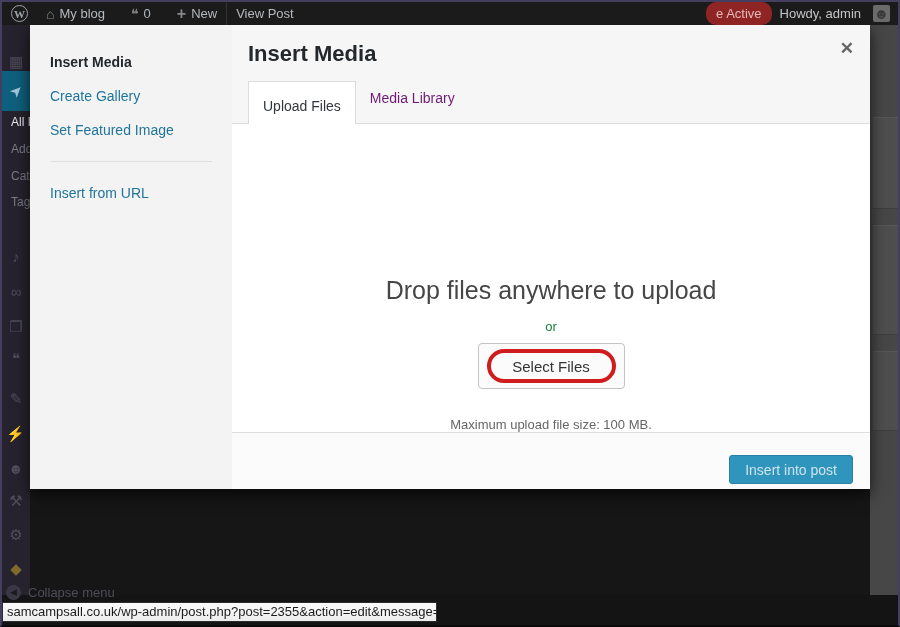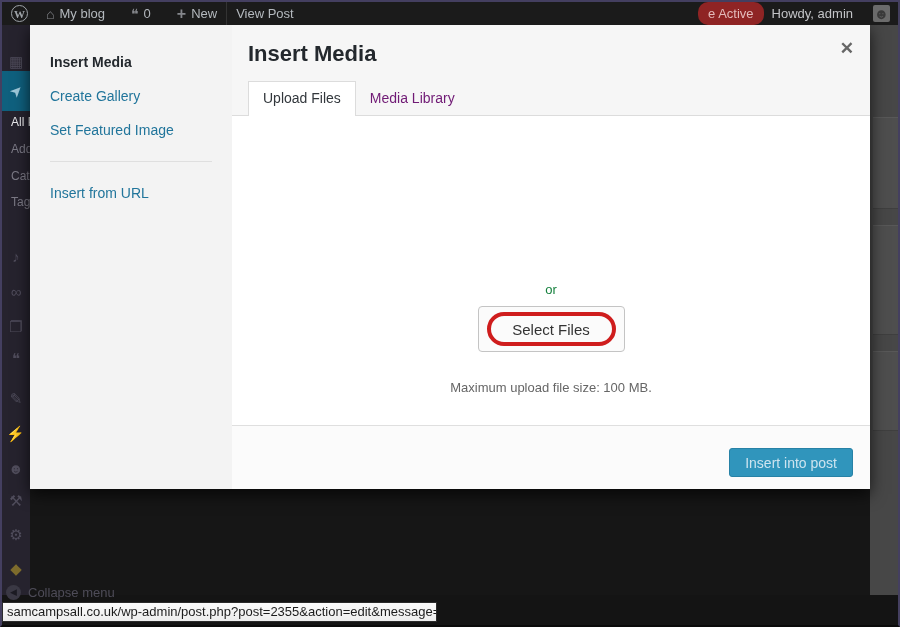--- a/index.html
+++ b/index.html
@@ -14,21 +14,21 @@
   .ab-left { display:flex; align-items:center; height:100%; }
   .ab-item { display:flex; align-items:center; gap:5px; padding:0 9px; height:100%; color:#b4b9be; cursor:pointer; }
   .ab-icon { color:#85878c; font-size:14px; line-height:1; }
   .wp-logo { width:17px; height:17px; border:1.5px solid #9ea3a8; border-radius:50%;
              color:#9ea3a8; font-size:11px; font-weight:bold; display:flex; align-items:center;
              justify-content:center; font-family:"Liberation Serif", serif; }
   .ab-sep { border-left:1px solid #333; height:100%; }
   .ab-right { margin-left:auto; display:flex; align-items:center; height:100%; }
   .badge-red { background:#8f2424; color:#e3baba; height:100%; display:flex; align-items:center;
                padding:0 10px; font-size:13px;border-radius:10px; }
-  .howdy { display:flex; align-items:center; gap:20px; padding:0 8px; color:#c3c4c7; }
+  .howdy { display:flex; align-items:center; gap:12px; padding:0 8px; color:#c3c4c7; }
   .avatar { width:17px; height:17px; background:#6b6b6b; color:#3a3a3a; font-size:15px; line-height:17px;
             text-align:center; border-radius:2px; overflow:hidden; }
 
   
   .leftmenu { position:absolute; left:0; top:23px; bottom:0; width:28px; background:#26232e; z-index:1; }
   .wicon { position:absolute; left:0; width:28px; height:26px; color:#504d5c; font-size:15px;
            text-align:center; line-height:26px; cursor:pointer; }
   .wicon .glyph { display:inline-block; }
   .wicon.active-block { background:#0f607e; height:40px; line-height:40px; color:#9fc9da; }
   .wicon.active-block .glyph { transform:rotate(-45deg); }
@@ -60,21 +60,21 @@
   .mm-item { display:block; padding:9px 0 9px 20px; font-size:14px; color:#21759b; cursor:pointer; }
   .mm-item.active { color:#23282d; font-weight:bold; cursor:default; }
   .mm-sep { border-top:1px solid #dfdfdf; margin:14px 20px 14px 20px; }
 
   .modal-main { flex:1; display:flex; flex-direction:column; background:#fff; position:relative; }
   .modal-head { background:#f6f6f6; padding:14px 16px 0 16px; border-bottom:1px solid #dcdcdc; }
   .modal-title { font-size:22px; font-weight:bold; color:#23282d; line-height:30px; }
   .close-btn { position:absolute; top:14px; right:16px; font-size:17px; font-weight:bold; color:#666;
                cursor:pointer; line-height:20px; }
   .tabrow { display:flex; margin-top:12px; }
-  .tab { font-size:14px; padding:8px 14px; cursor:pointer; }
+  .tab { font-size:14px; padding:16px 14px; cursor:pointer; }
   .tab.active { background:#fff; border:1px solid #dcdcdc; border-bottom:none; color:#32373c;
                 margin-bottom:-1px; padding-bottom:10px; }
   .tab.inactive { color:#701a75; padding-top:9px;text-align:right; }
 
   .modal-content { flex:1; background:#fff; display:flex; flex-direction:column; align-items:center;
                    justify-content:flex-start; padding-top:152px; }
   .drop-text { font-size:25px; color:#464646; }
   .or-text { font-size:13px; color:#15803d; margin-top:14px;text-align:center; }
   .select-wrap { position:relative; margin-top:9px;text-decoration:underline; }
   .select-btn { width:147px; height:46px; background:#fbfbfb; border:1px solid #c4c4c4; border-radius:4px;
@@ -174,20 +174,21 @@
 
       <div class="modal-head">
         <div class="modal-title">Insert Media</div>
         <div class="tabrow">
           <div class="tab active">Upload Files</div>
           <div class="tab inactive">Media Library</div>
         </div>
       </div>
 
       <div class="modal-content">
+        <div class="drop-text">Drop files anywhere to upload</div>
         <div class="or-text">or</div>
         <div class="select-wrap">
           <button class="select-btn">Select Files</button>
           <div class="red-ring"></div>
         </div>
         <div class="max-text">Maximum upload file size: 100 MB.</div>
       </div>
 
       <div class="modal-footer">
         <button class="insert-btn">Insert into post</button>

